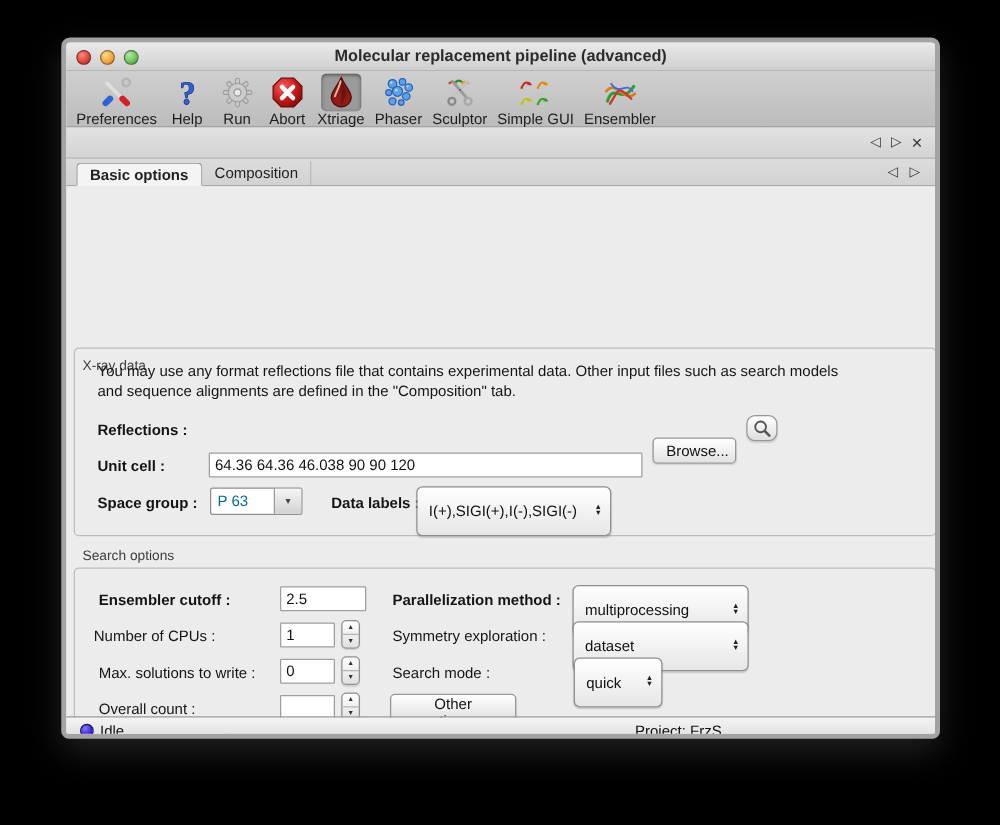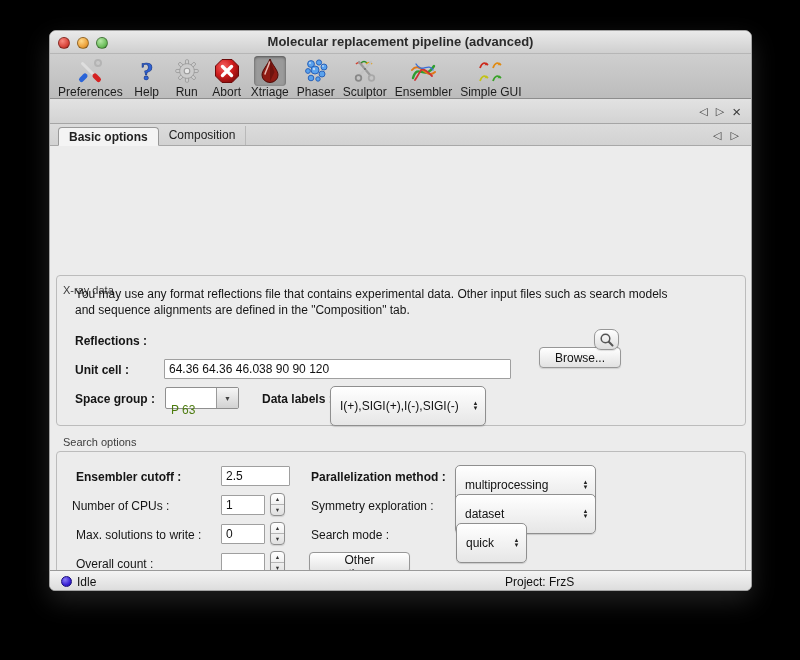--- a/index.html
+++ b/index.html
@@ -1,19 +1,19 @@
 <!DOCTYPE html>
 <html><head>
 <meta charset="utf-8">
 <style>
   html,body{margin:0;padding:0;background:#000;}
   .stage{position:relative;width:800px;height:660px;background:#000;overflow:hidden;
          font-family:"Liberation Sans",sans-serif;-webkit-font-smoothing:antialiased;}
   .window{position:absolute;left:49px;top:30px;width:703px;height:561px;
-          background:#ececec;border:1px solid #a3a3a3;border-radius:7px 7px 6px 6px;
+          background:#ececec;border:4px solid #a3a3a3;border-radius:7px 7px 6px 6px;
           box-shadow:0 10px 26px rgba(120,120,120,.28);box-sizing:border-box;overflow:hidden;}
   
   .titlebar{position:relative;height:22px;background:linear-gradient(#eaeaea,#cfcfcf);
             border-bottom:1px solid #b6b6b6;}
   .titlebar .title{position:absolute;left:0;right:0;top:3px;text-align:center;
                    font-size:13px;font-weight:bold;color:#2b2b2b;}
   .lights{position:absolute;left:8px;top:6px;display:flex;gap:7px;}
   .light{width:12px;height:12px;border-radius:50%;border:1px solid rgba(0,0,0,.35);box-sizing:border-box;}
   .light.red{background:radial-gradient(circle at 35% 30%,#f98a80,#d8453b 60%,#a32118);}
   .light.yellow{background:radial-gradient(circle at 35% 30%,#ffd98a,#eda33c 60%,#b9741a);}
@@ -61,21 +61,21 @@
           border:1px solid #979797;border-radius:7px;display:flex;align-items:center;justify-content:center;
           box-sizing:border-box;box-shadow:0 1px 1px rgba(0,0,0,.12);}
   .popup{position:absolute;height:40px;background:linear-gradient(#ffffff,#e6e6e6);border:1px solid #8f8f8f;
          border-radius:5px;display:flex;align-items:center;box-sizing:border-box;
          box-shadow:0 1px 1px rgba(0,0,0,.15);}
   .popup .pp-text{flex:1;font-size:12px;color:#111;padding:0 4px 0 9px;white-space:nowrap;overflow:hidden;}
   .pp-arrows{width:13px;display:flex;flex-direction:column;align-items:center;justify-content:center;
              margin-right:3px;}
   .pp-arrows span{font-size:6px;line-height:5px;color:#222;}
   .combo{position:absolute;height:22px;display:flex;box-sizing:border-box;border:1px solid #8f8f8f;border-radius:2px;background:#fff;}
-  .combo .cb-text{flex:1;font-size:12px;color:#4d7c0f;padding:15px 4px 0 5px;}
+  .combo .cb-text{flex:1;font-size:12px;color:#0369a1;padding:3px 4px 0 5px;}
   .combo .cb-btn{width:21px;background:linear-gradient(#f6f6f6,#d2d2d2);border-left:1px solid #9a9a9a;
                  display:flex;align-items:center;justify-content:center;}
   .combo .cb-btn span{font-size:7px;color:#444;}
   .stepper{position:absolute;width:15px;height:23px;border:1px solid #8f8f8f;border-radius:4px;
            background:linear-gradient(#ffffff,#e0e0e0);box-sizing:border-box;
            display:flex;flex-direction:column;box-shadow:0 1px 1px rgba(0,0,0,.12);}
   .stepper div{flex:1;display:flex;align-items:center;justify-content:center;}
   .stepper .st-up{border-bottom:1px solid #b5b5b5;}
   .stepper span{font-size:5.5px;color:#333;line-height:5px;}
   
@@ -197,46 +197,46 @@
             <line x1="20" y1="4" x2="9" y2="17" stroke="#c2c2c2" stroke-width="2.2" stroke-linecap="round"></line>
             <circle cx="7.5" cy="20" r="2.8" fill="none" stroke="#888" stroke-width="1.8"></circle>
             <circle cx="20.5" cy="20" r="2.8" fill="none" stroke="#a8a8a8" stroke-width="1.8"></circle>
             <circle cx="14" cy="11" r="1" fill="#666"></circle>
           </svg>
         </span>
         <span class="tb-label">Sculptor</span>
       </div>
       <div class="tb-item">
         <span class="tb-icon">
-          <svg width="30" height="26" viewBox="0 0 30 26" fill="none" stroke-linecap="round">
-            <path d="M5 20 C10 4 16 24 26 8" stroke="#2f9e2f" stroke-width="2.4"></path>
-            <path d="M4 12 C12 2 18 22 27 14" stroke="#e07818" stroke-width="2"></path>
-            <path d="M7 22 C14 12 12 6 24 18" stroke="#cc3333" stroke-width="1.8"></path>
-            <path d="M8 6 C14 16 20 4 25 12" stroke="#3a6fd8" stroke-width="1.4"></path>
-          </svg>
-        </span>
-        <span class="tb-label">Ensembler</span>
-      </div>
-      <div class="tb-item">
-        <span class="tb-icon">
           <svg width="28" height="26" viewBox="0 0 28 26" fill="none">
             <g stroke-width="1.8">
               <path d="M3 10 Q6 2 11 7" stroke="#cc2b1d"></path>
                 <path d="M11 7 l-3.6 0.2 l2.4 -2.8 z" fill="#cc2b1d" stroke="none"></path>
               <path d="M16 10 Q19 2 24 7" stroke="#e08a12"></path>
                 <path d="M24 7 l-3.6 0.2 l2.4 -2.8 z" fill="#e08a12" stroke="none"></path>
               <path d="M3 23 Q6 15 11 20" stroke="#c2c218"></path>
                 <path d="M11 20 l-3.6 0.2 l2.4 -2.8 z" fill="#c2c218" stroke="none"></path>
               <path d="M16 23 Q19 15 24 20" stroke="#3aa32a"></path>
                 <path d="M24 20 l-3.6 0.2 l2.4 -2.8 z" fill="#3aa32a" stroke="none"></path>
             </g>
           </svg>
         </span>
         <span class="tb-label">Simple GUI</span>
       </div>
+      <div class="tb-item">
+        <span class="tb-icon">
+          <svg width="30" height="26" viewBox="0 0 30 26" fill="none" stroke-linecap="round">
+            <path d="M5 20 C10 4 16 24 26 8" stroke="#2f9e2f" stroke-width="2.4"></path>
+            <path d="M4 12 C12 2 18 22 27 14" stroke="#e07818" stroke-width="2"></path>
+            <path d="M7 22 C14 12 12 6 24 18" stroke="#cc3333" stroke-width="1.8"></path>
+            <path d="M8 6 C14 16 20 4 25 12" stroke="#3a6fd8" stroke-width="1.4"></path>
+          </svg>
+        </span>
+        <span class="tb-label">Ensembler</span>
+      </div>
     </div>
 
     <div class="tabrow1">
       <div class="cfg-tab">
         <span>Configure</span>
       </div>
       <div class="nav1">
         <span class="navg">◁</span>
         <span class="navg">▷</span>
         <span class="navx">×</span>
@@ -256,21 +256,21 @@
       </div>
     </div>
 
     <div class="content">
 
       <div class="grouplabel glabel-x">X-ray data</div>
       <div class="groupbox xbox">
         <p class="intro">You may use any format reflections file that contains experimental data.  Other input files such as search models and sequence alignments are defined in the "Composition" tab.</p>
 
         <span class="flabel b" style="left:18px;top:58px;">Reflections :</span>
-        <button class="btn" style="left:462px;top:71px;width:82px;margin-left:20px;">Browse...</button>
+        <button class="btn" style="left:462px;top:71px;width:67px;">Browse...</button>
         <span class="magbtn" style="left:537px;top:53px;">
           <svg width="16" height="16" viewBox="0 0 16 16">
             <circle cx="6.5" cy="6.5" r="4.3" fill="none" stroke="#555" stroke-width="1.5"></circle>
             <line x1="9.8" y1="9.8" x2="13.5" y2="13.5" stroke="#555" stroke-width="2" stroke-linecap="round"></line>
           </svg>
         </span>
 
         <span class="flabel b" style="left:18px;top:87px;">Unit cell :</span>
         <input class="tinput" style="left: 107px; top: 83px; width: 347px;" value="64.36 64.36 46.038 90 90 120">
 

